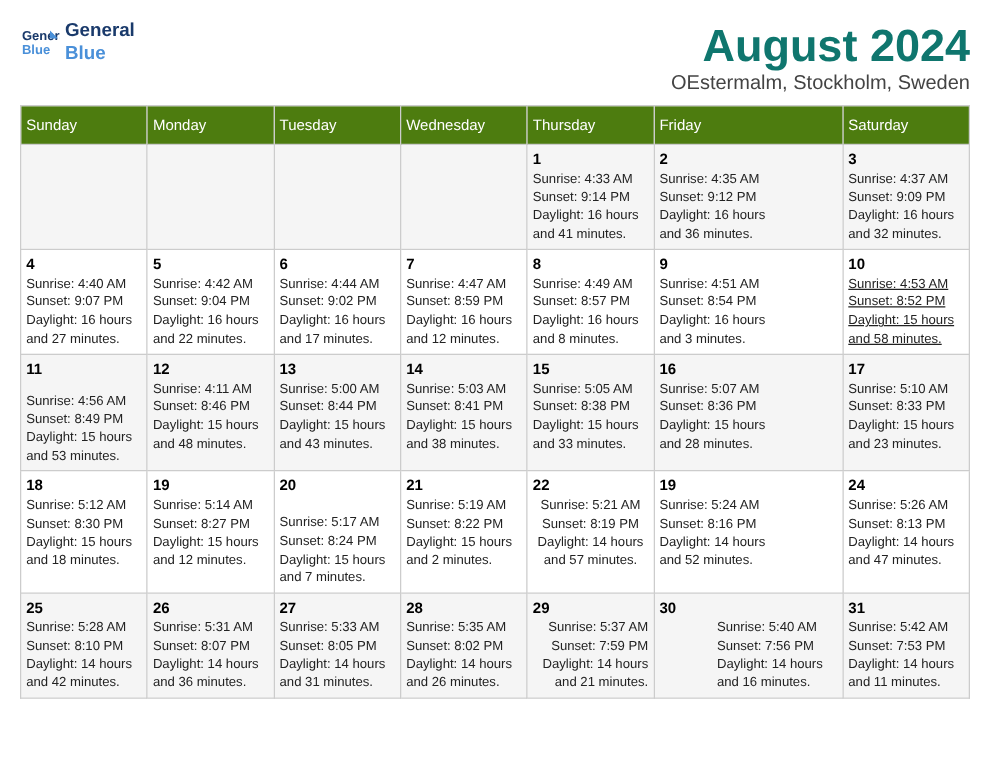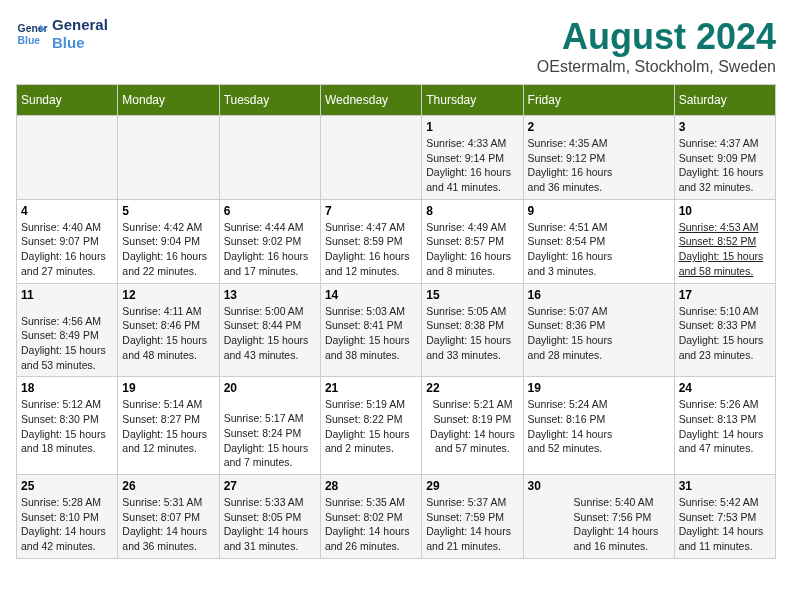--- a/index.html
+++ b/index.html
@@ -318,21 +318,21 @@
         </td>
         <td>
           <span class="day-number">28</span>
           <div class="day-cell-content" style="white-space: pre-line;">Sunrise: 5:35 AM
 Sunset: 8:02 PM
 Daylight: 14 hours
 and 26 minutes.</div>
         </td>
         <td>
           <span class="day-number">29</span>
-          <div class="day-cell-content" style="white-space: pre-line;">Sunrise: 5:37 AM
+          <div class="day-cell-content" style="white-space: pre-line; text-align: right;">Sunrise: 5:37 AM
 Sunset: 7:59 PM
 Daylight: 14 hours
 and 21 minutes.</div>
         </td>
         <td>
           <span class="day-number">30</span>
           <div class="day-cell-content" style="white-space: pre-line; margin-left: 46px;">Sunrise: 5:40 AM
 Sunset: 7:56 PM
 Daylight: 14 hours
 and 16 minutes.</div>

